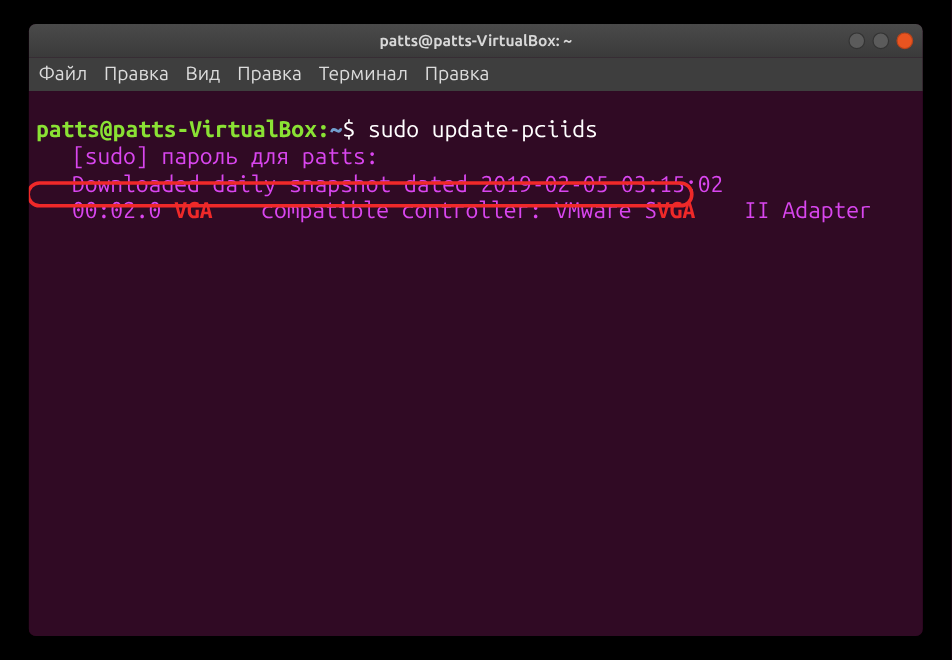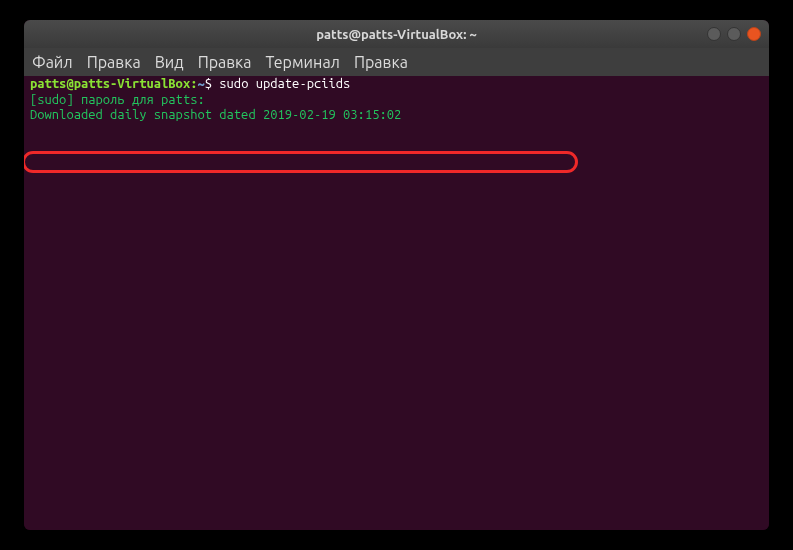--- a/index.html
+++ b/index.html
@@ -60,31 +60,31 @@
     }
     .menu-item {
       color: #dcdcdc;
       font-family: "Ubuntu", sans-serif;
       font-size: 16px;
       cursor: default;
     }
     .terminal-body {
       background: #300a24;
       height: calc(100% - 56px);
-      padding: 0 6px;
-      font-size: 13px;
+      padding: 20px 6px;
+      font-size: 19px;
       line-height: 1.2;
       color: #e8e8e8;
       position: relative;
     }
     .line { white-space: pre; font-family: "Ubuntu Mono", "DejaVu Sans Mono", monospace; }
     .prompt-user { color: #8ae234; font-weight: bold; }
     .prompt-path { color: #729fcf; font-weight: bold; }
     .cmd { color: #ffffff; }
-    .output { color: #22c55e; }
+    .output { color: #d946ef; margin-left: 30px; }
     .grep-match { color: #ef2929; font-weight: bold; }
     .highlight-oval {
       position: absolute;
       border: 3px solid #ef2929;
       border-radius: 12px;
       pointer-events: none;
     }
   </style>
 </head>
 <body>
@@ -108,22 +108,23 @@
     <span class="menu-item">Терминал</span>
     <span class="menu-item">Правка</span>
   </div>
 
   <div class="terminal-body">
 
     <div class="line"><span class="prompt-user">patts@patts-VirtualBox</span><span class="prompt-user">:</span><span class="prompt-path">~</span><span class="cmd">$ </span><span class="cmd">sudo update-pciids</span></div>
 
     <div class="line output">[sudo] пароль для patts:</div>
 
-    <div class="line output">Downloaded daily snapshot dated 2019-02-19 03:15:02</div>
+    <div class="line output">Downloaded daily snapshot dated 2019-02-05 03:15:02</div>
 
 
+    <div class="line"><span class="output">00:02.0 </span><span class="grep-match">VGA</span><span class="output"> compatible controller: VMware S</span><span class="grep-match">VGA</span><span class="output"> II Adapter</span></div>
 
 
     <div class="highlight-oval" style="left:-2px; top:75px; width:556px; height:22px;"></div>
 
   </div>
 
 </div>
 
 </body></html>

